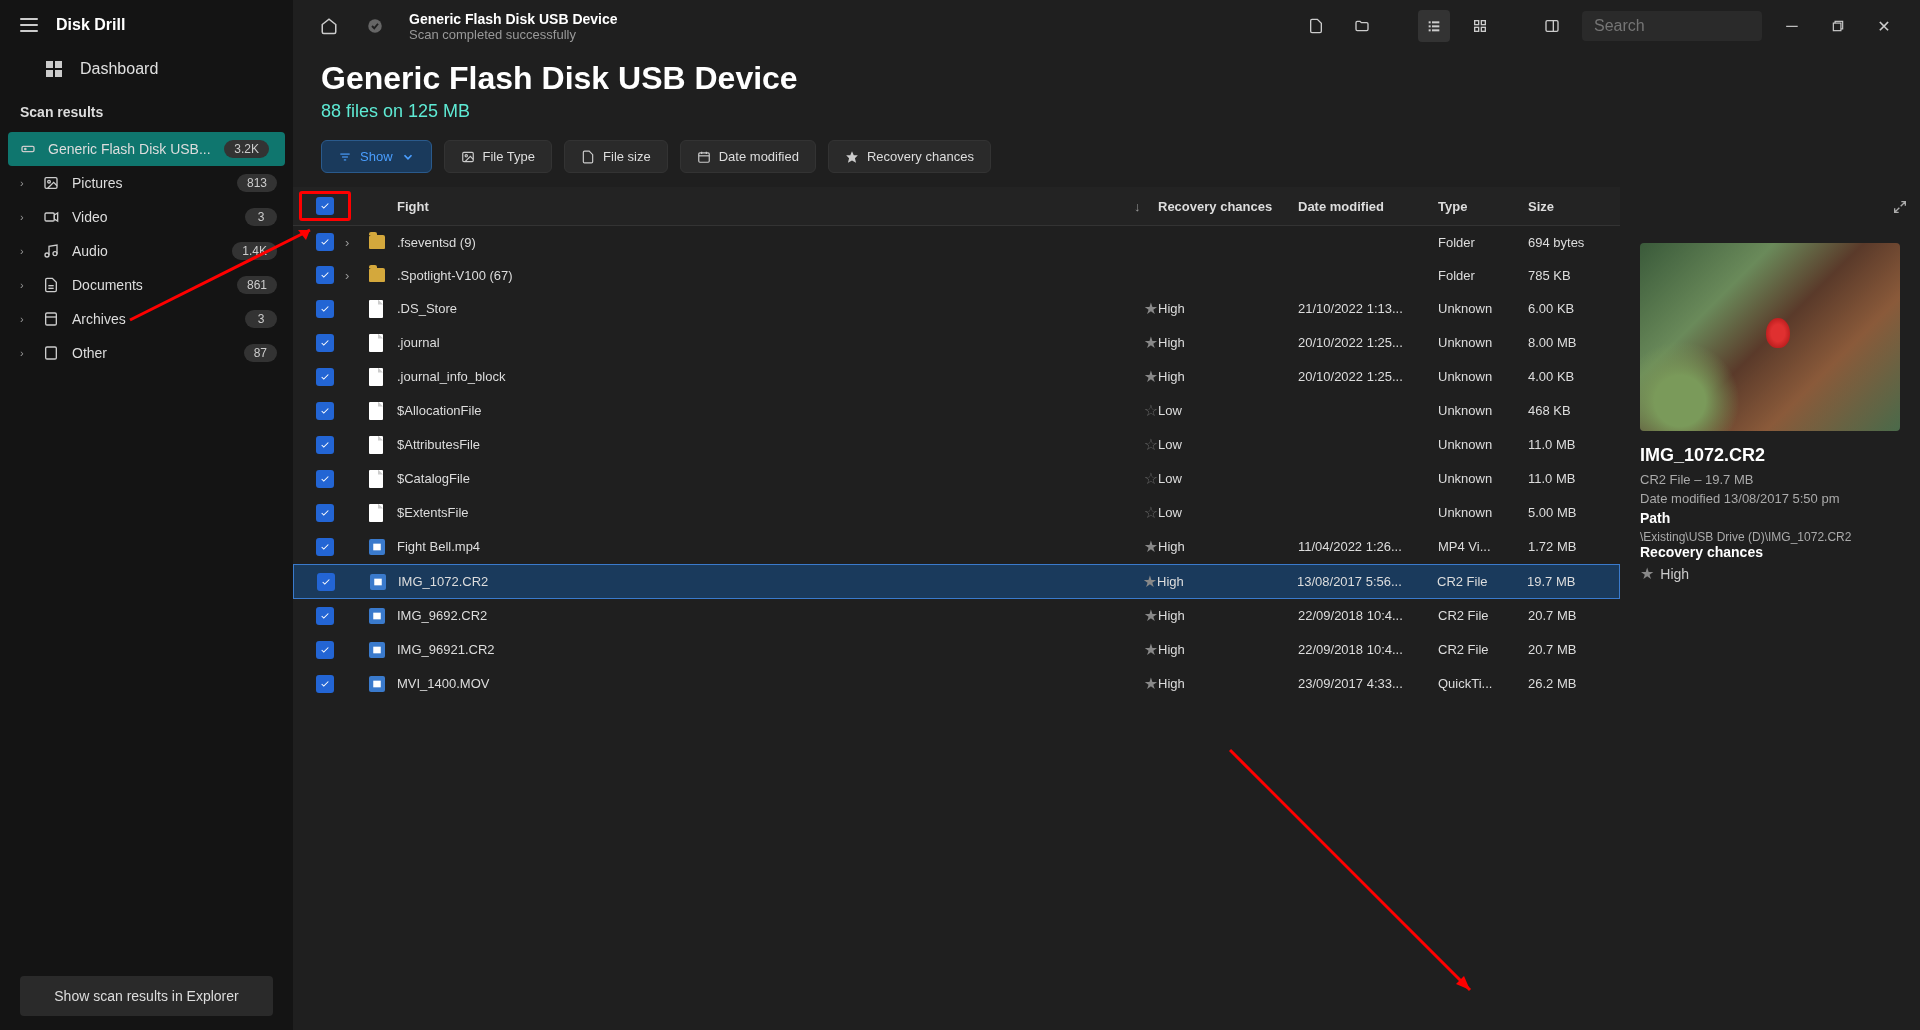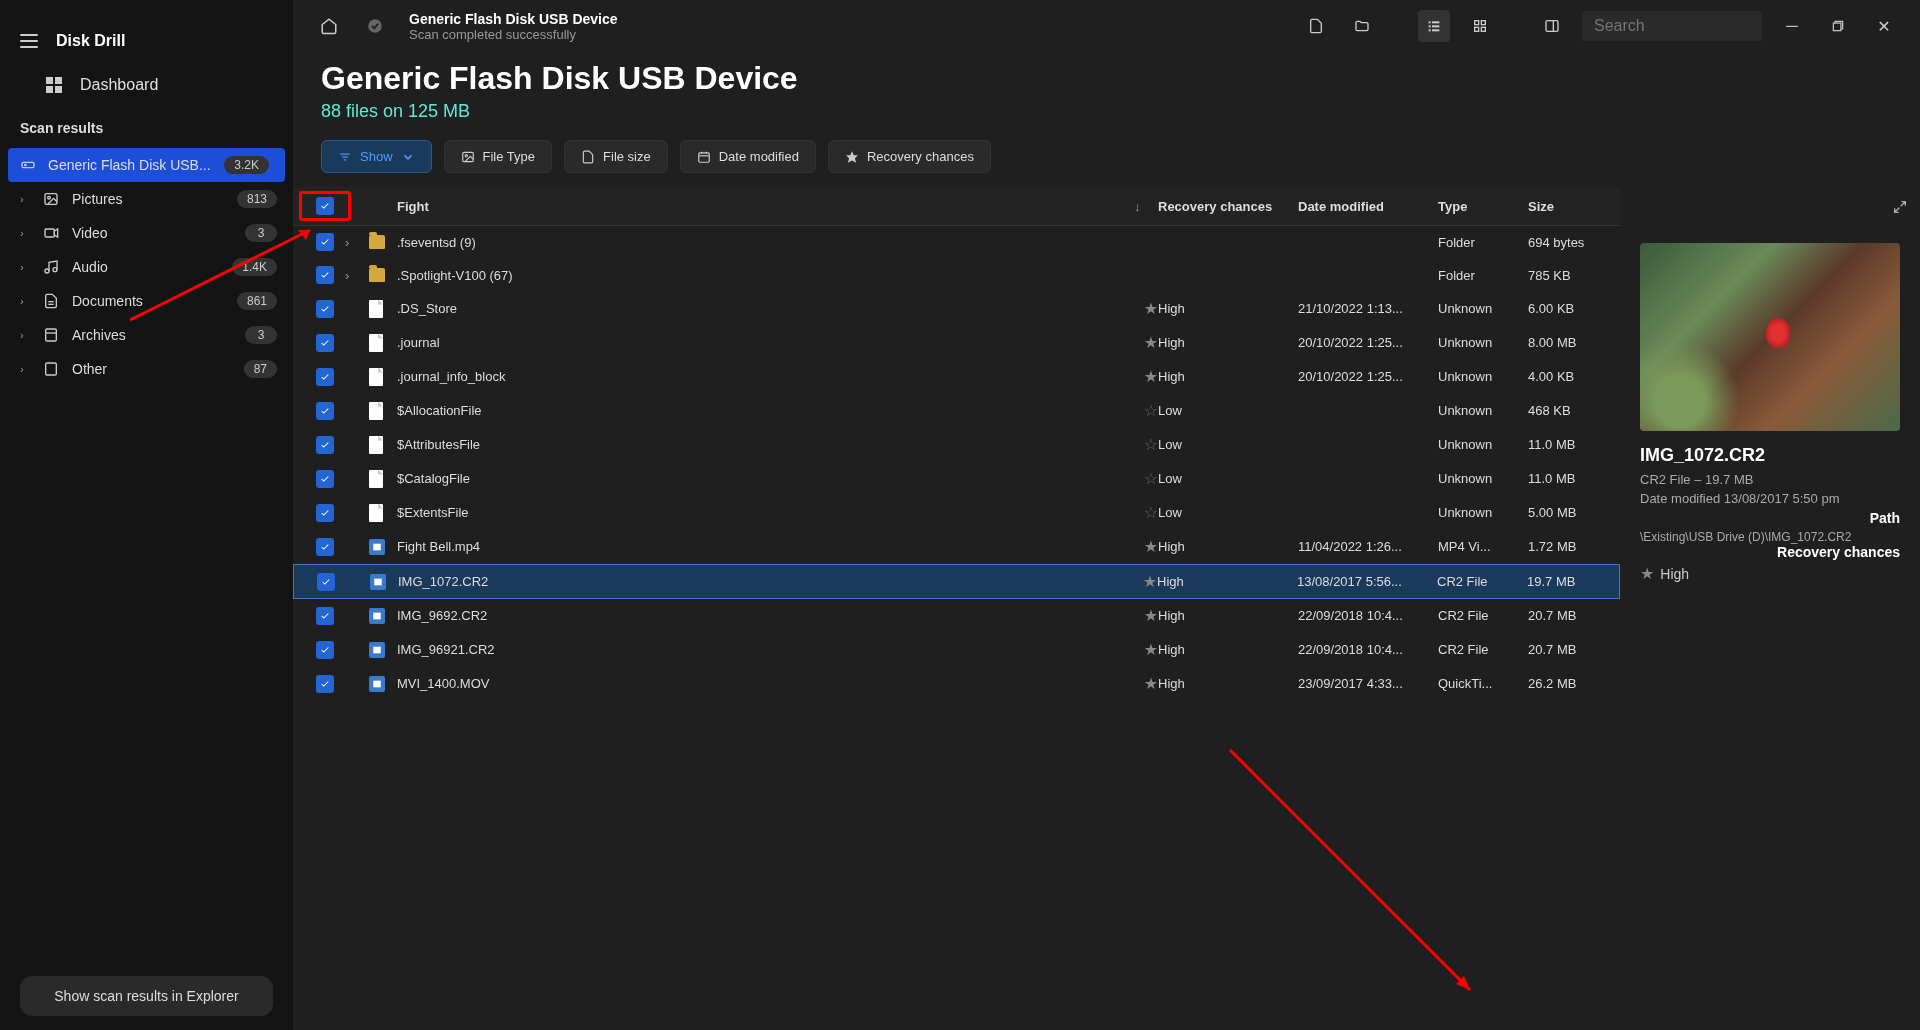--- a/index.html
+++ b/index.html
@@ -1,36 +1,36 @@
 <!DOCTYPE html>
 <html><head>
 <meta charset="utf-8">
 <style>
 * { margin: 0; padding: 0; box-sizing: border-box; font-family: 'Segoe UI', Arial, sans-serif; }
 body { background: #1a1a1a; color: #e0e0e0; width: 1920px; height: 1030px; overflow: hidden; display: flex; }
 
 
-.sidebar { width: 293px; background: #141414; display: flex; flex-direction: column; padding-top: 20px; }
+.sidebar { width: 293px; background: #141414; display: flex; flex-direction: column; padding-top: 4px; }
 .sidebar-header { display: flex; align-items: center; padding: 12px 20px; gap: 18px; }
 .hamburger { width: 18px; height: 14px; display: flex; flex-direction: column; justify-content: space-between; }
 .hamburger span { height: 2px; background: #ccc; border-radius: 1px; }
 .app-title { font-size: 16px; font-weight: 600; color: #fff; }
 .dashboard-row { display: flex; align-items: center; gap: 18px; padding: 14px 20px 14px 46px; position: relative; }
 .dashboard-row::before { content: ''; position: absolute; left: 46px; width: 16px; height: 16px; }
 .dash-icon { width: 16px; height: 16px; display: grid; grid-template-columns: 1fr 1fr; grid-template-rows: 1fr 1fr; gap: 2px; }
 .dash-icon span { background: #ccc; }
 .scan-results-label { padding: 12px 20px; font-size: 14px; color: #ddd; font-weight: 600; }
 .sidebar-item { display: flex; align-items: center; padding: 8px 16px 8px 20px; gap: 12px; cursor: pointer; font-size: 14px; }
-.sidebar-item.active { background: #1d4ed8; border-radius: 4px; margin: 0 8px; padding-left: 12px; }
+.sidebar-item.active { background: #0f766e; border-radius: 4px; margin: 0 8px; padding-left: 12px; }
 .sidebar-item .chev { width: 10px; color: #999; font-size: 11px; }
 .sidebar-item .icon { width: 18px; height: 14px; display: flex; align-items: center; justify-content: center; }
 .sidebar-item .label { flex: 1; color: #ddd; }
 .sidebar-item .badge { background: #333; border-radius: 10px; padding: 2px 10px; font-size: 12px; color: #ccc; min-width: 32px; text-align: center; }
 .sidebar-footer { margin-top: auto; padding: 14px 20px; }
-.explorer-btn { width: 100%; background: #2a2a2a; border: none; color: #ddd; padding: 12px; border-radius: 12px; font-size: 14px; cursor: pointer; }
+.explorer-btn { width: 100%; background: #2a2a2a; border: none; color: #ddd; padding: 12px; border-radius: 4px; font-size: 14px; cursor: pointer; }
 
 
 .main { flex: 1; display: flex; flex-direction: column; background: #1f1f1f; }
 .topbar { display: flex; align-items: center; padding: 10px 20px; gap: 14px; }
 .topbar .title-group { display: flex; flex-direction: column; margin-left: 4px; }
 .topbar .title-group .t1 { font-size: 14px; font-weight: 600; color: #fff; }
 .topbar .title-group .t2 { font-size: 13px; color: #999; }
 .topbar-spacer { flex: 1; }
 .topbar .icon-btn { width: 32px; height: 32px; display: flex; align-items: center; justify-content: center; border-radius: 4px; cursor: pointer; color: #ccc; }
 .topbar .icon-btn.active { background: #333; }
@@ -78,21 +78,21 @@
 .star.outline { color: #666; }
 
 
 .preview { width: 300px; padding: 16px 20px; background: #1f1f1f; position: relative; }
 .preview .expand { position: absolute; top: 12px; right: 12px; color: #aaa; cursor: pointer; }
 .preview-img { width: 100%; height: 188px; border-radius: 4px; margin-bottom: 14px; margin-top: 40px; background: linear-gradient(135deg, #3a5a3a 0%, #6a8a5a 30%, #5a3a2a 50%, #8a5a3a 70%, #4a6a4a 100%); display: flex; align-items: center; justify-content: center; position: relative; overflow: hidden; }
 .preview-img::before { content: ''; position: absolute; width: 120px; height: 120px; border-radius: 50%; background: radial-gradient(circle, #7a9a5a 30%, transparent 70%); left: -20px; bottom: -30px; }
 .preview-img::after { content: ''; position: absolute; width: 24px; height: 30px; background: radial-gradient(ellipse, #e03030 40%, #c02020 70%); border-radius: 50% 50% 45% 45%; right: 110px; top: 75px; }
 .preview h3 { font-size: 18px; font-weight: 600; color: #fff; margin-bottom: 6px; }
 .preview .meta { font-size: 13px; color: #aaa; margin-bottom: 4px; }
-.preview .section-label { font-size: 14px; font-weight: 600; color: #fff; margin-top: 0; margin-bottom: 4px; text-align: right; }
+.preview .section-label { font-size: 14px; font-weight: 600; color: #fff; margin-top: 0; margin-bottom: 4px; }
 .preview .path { font-size: 12px; color: #aaa; }
 .preview .rc { display: flex; align-items: center; gap: 6px; font-size: 14px; color: #ccc; }
 
 
 .footer { display: flex; align-items: center; justify-content: flex-end; padding: 14px 20px; gap: 16px; background: #1f1f1f; font-size: 14px; color: #ccc; position: relative; }
 .recover-btn { background: #1976ff; color: #fff; border: 2px solid #ff0000; padding: 10px 26px; font-size: 15px; cursor: pointer; border-radius: 2px; }
 
 
 .arrow { position: absolute; pointer-events: none; }
 .arrow-line { stroke: #ff0000; stroke-width: 3; fill: none; }

